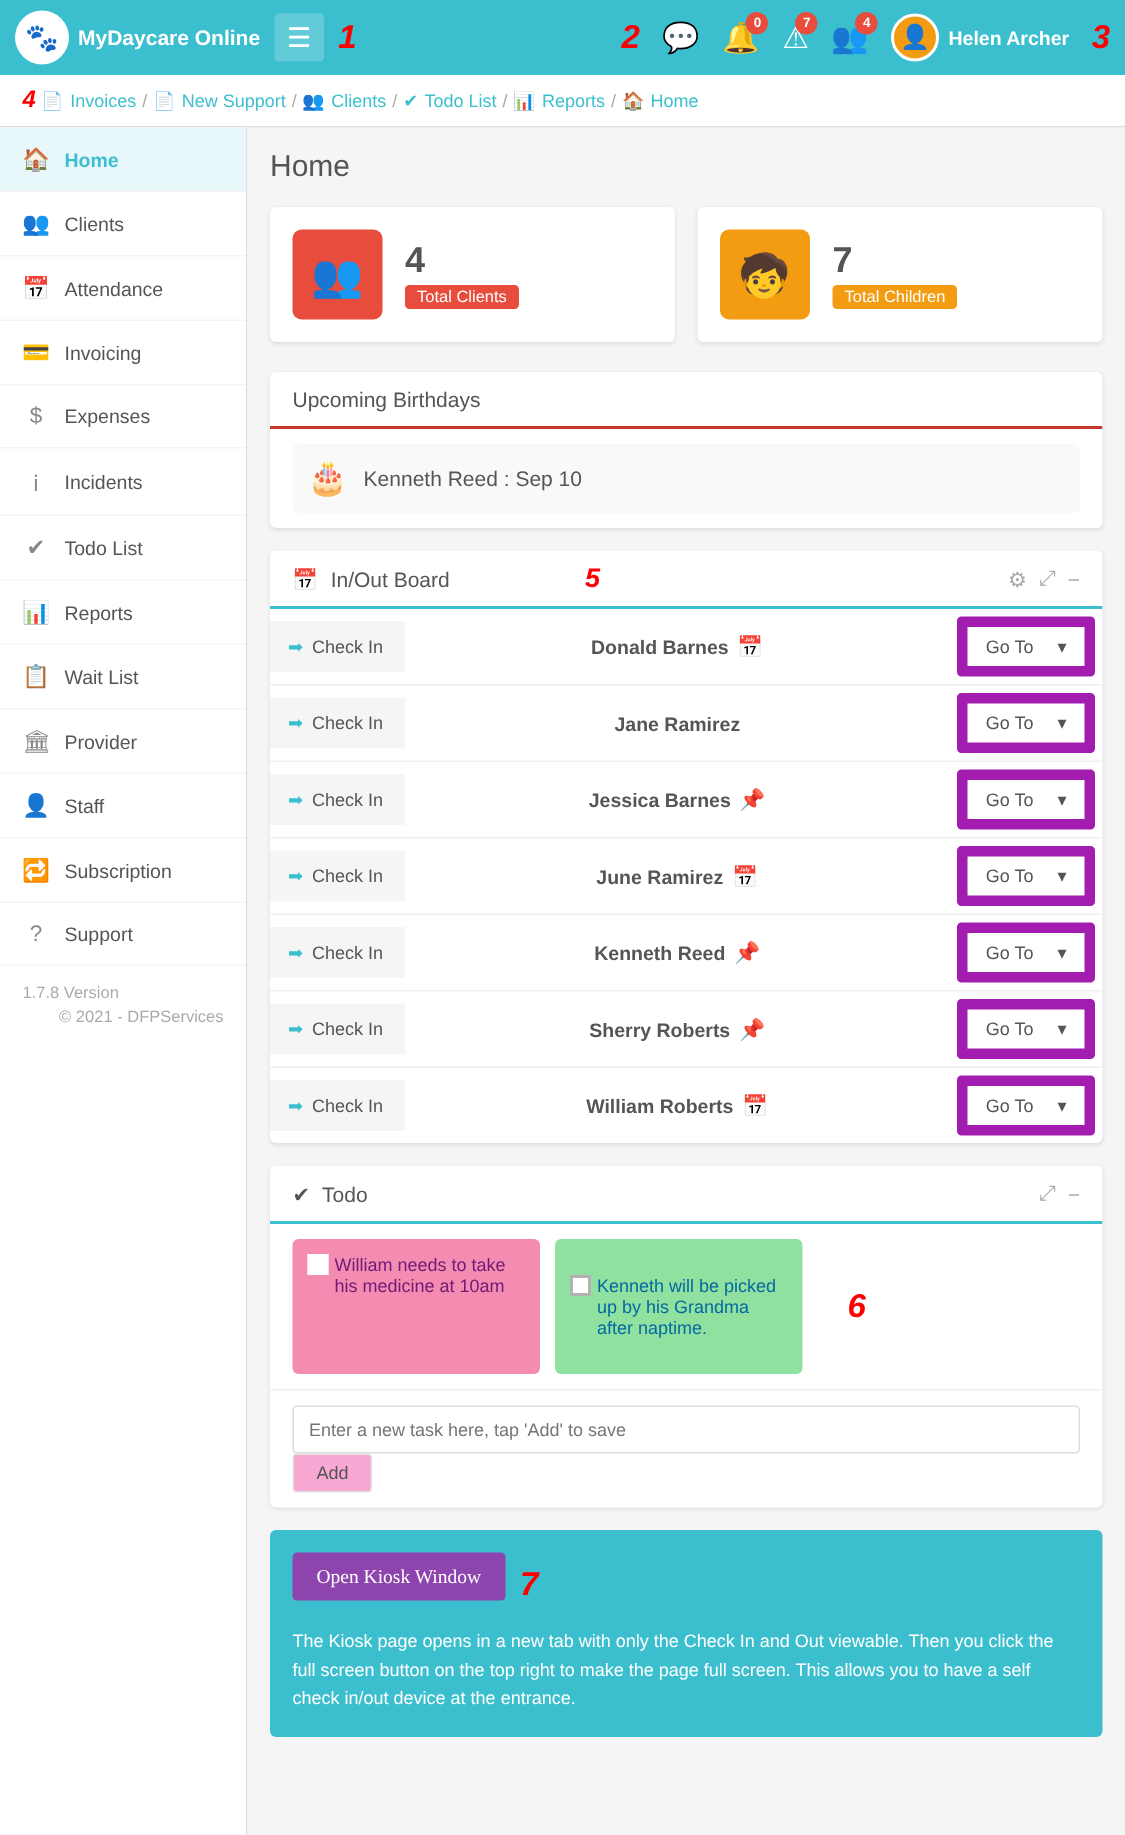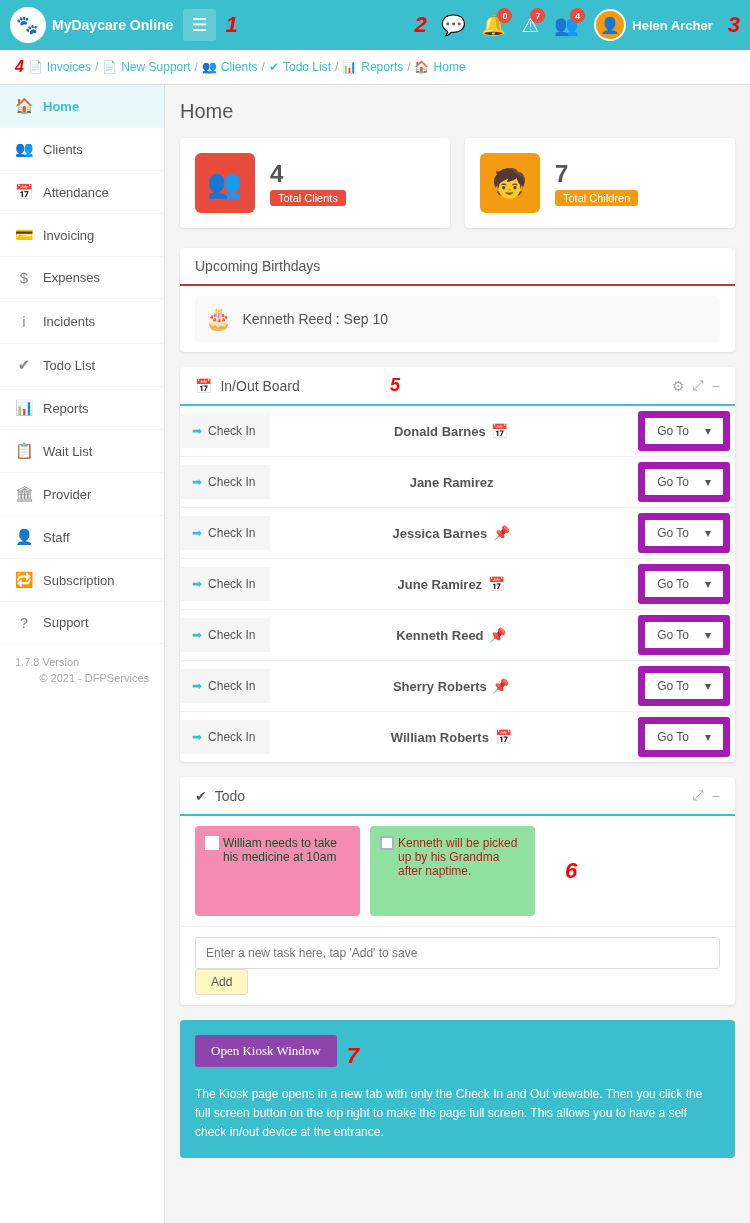--- a/index.html
+++ b/index.html
@@ -287,22 +287,22 @@
     }
     .todo-card {
       width: 165px;
       min-height: 90px;
       padding: 10px;
       border-radius: 4px;
       font-size: 12px;
       color: #555;
       display: flex; flex-direction: column; gap: 6px;
     }
-    .todo-card.pink { background: #f48cb1; color: #14532d; }
-    .todo-card.green { background: #90e0a0; color: #b91c1c; }
+    .todo-card.pink { background: #f48cb1; color: #701a75; }
+    .todo-card.green { background: #90e0a0; color: #0369a1; justify-content: center; }
     .todo-checkbox {
       width: 14px; height: 14px;
       border: 2px solid rgba(255,255,255,0.7);
       background: white;
       display: inline-block;
       flex-shrink: 0;
       margin-right: 4px;
     }
     .todo-checkbox-row { display: flex; align-items: flex-start; }
     .todo-input-area {
@@ -312,21 +312,21 @@
     .todo-input {
       width: 100%;
       border: 1px solid #ddd;
       border-radius: 3px;
       padding: 8px 10px;
       font-size: 12px;
       color: #aaa;
       margin-bottom: 0;
     }
     .add-btn {
-      background: #fef9c3;
+      background: #f9a8d4;
       border: 1px solid #ddd;
       padding: 5px 15px;
       cursor: pointer;
       font-size: 12px;
       border-radius: 3px;
       color: #555;
     }
 
     
     .kiosk-panel {

